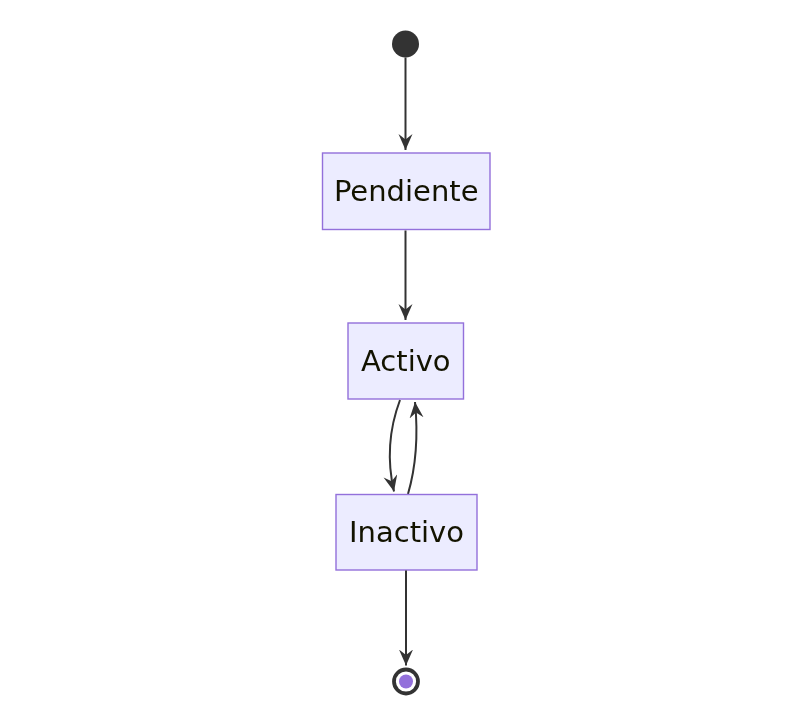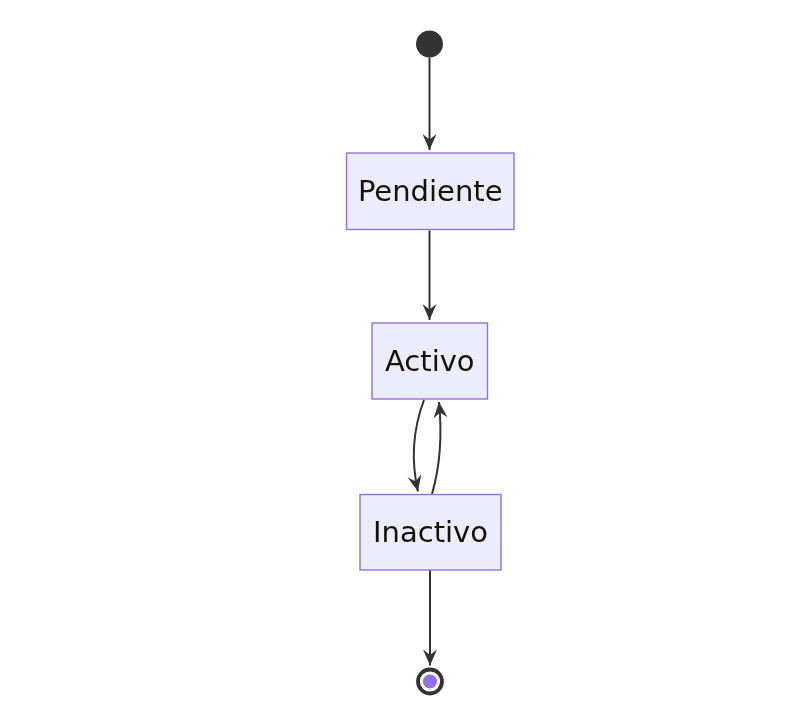--- a/index.html
+++ b/index.html
@@ -8,21 +8,20 @@
     background: #ffffff;
     width: 797px;
     height: 709px;
     overflow: hidden;
     font-family: "DejaVu Sans", sans-serif;
   }
   .diagram-wrap {
     width: 733px;
     height: 709px;
     position: relative;
-    margin-left: 24px;
   }
   svg { display: block; }
   .edge {
     stroke: #333333;
     stroke-width: 2;
     fill: none;
     marker-end: url(#arrowhead);
   }
   .state-rect {
     stroke: #9370DB;

